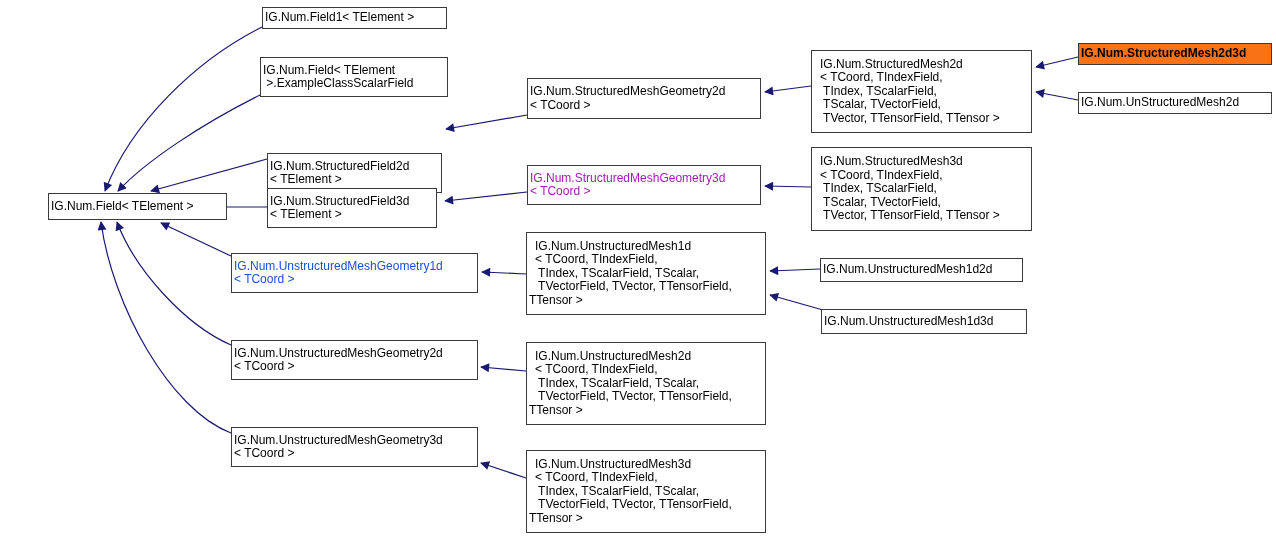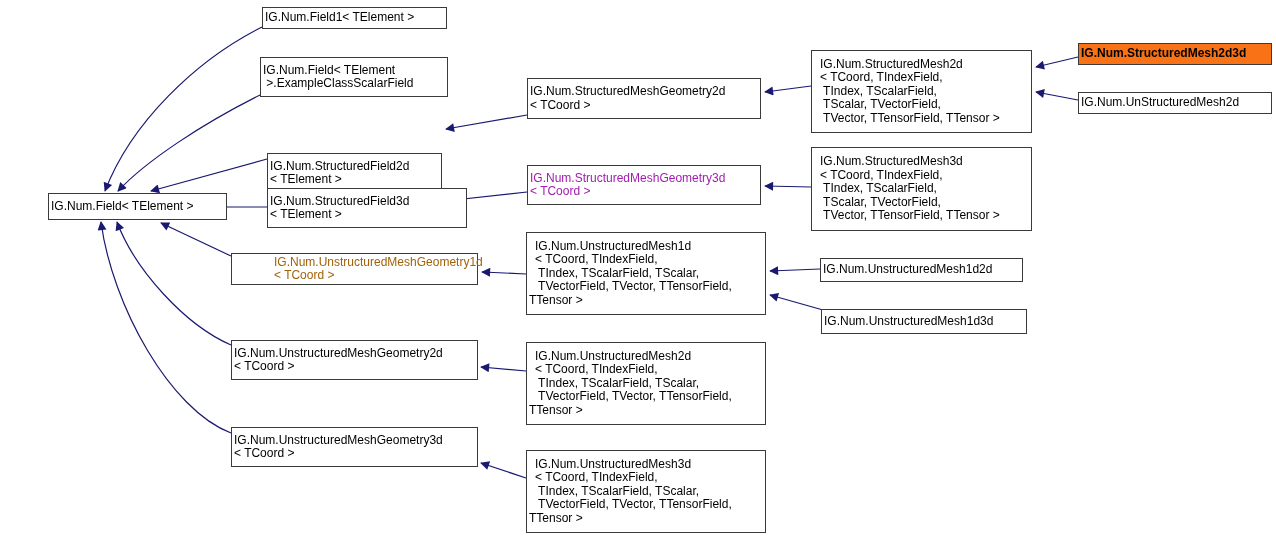--- a/index.html
+++ b/index.html
@@ -76,25 +76,25 @@
         <div class="line center">IG.Num.Field1&lt; TElement &gt;</div>
       </div>
       <div class="node" style="left: 260px; top: 57px; width: 188px; height: 40px; border-color: rgb(58, 58, 58); background: rgb(255, 255, 255); color: rgb(0, 0, 0);">
         <div class="line center">IG.Num.Field&lt; TElement</div>
         <div class="line center"> &gt;.ExampleClassScalarField</div>
       </div>
       <div class="node" style="left: 267px; top: 123px; width: 175px; height: 40px; border-color: rgb(58, 58, 58); background: rgb(255, 255, 255); color: rgb(0, 0, 0); margin-top: 30px;">
         <div class="line center">IG.Num.StructuredField2d</div>
         <div class="line center">&lt; TElement &gt;</div>
       </div>
-      <div class="node" style="left: 267px; top: 188px; width: 200px; height: 40px; border-color: rgb(58, 58, 58); background: rgb(255, 255, 255); color: rgb(0, 0, 0);">
+      <div class="node" style="left: 267px; top: 188px; width: 170px; height: 40px; border-color: rgb(58, 58, 58); background: rgb(255, 255, 255); color: rgb(0, 0, 0);">
         <div class="line center">IG.Num.StructuredField3d</div>
         <div class="line center">&lt; TElement &gt;</div>
       </div>
-      <div class="node" style="left: 231px; top: 253px; width: 247px; height: 32px; border-color: rgb(58, 58, 58); background: rgb(255, 255, 255); color: #a16207; padding-left: 40px;">
+      <div class="node" style="left: 231px; top: 253px; width: 247px; height: 40px; border-color: rgb(58, 58, 58); background: rgb(255, 255, 255); color: #1d4ed8;">
         <div class="line center">IG.Num.UnstructuredMeshGeometry1d</div>
         <div class="line center">&lt; TCoord &gt;</div>
       </div>
       <div class="node" style="left: 231px; top: 340px; width: 247px; height: 40px; border-color: rgb(58, 58, 58); background: rgb(255, 255, 255); color: rgb(0, 0, 0);">
         <div class="line center">IG.Num.UnstructuredMeshGeometry2d</div>
         <div class="line center">&lt; TCoord &gt;</div>
       </div>
       <div class="node" style="left: 231px; top: 427px; width: 247px; height: 40px; border-color: rgb(58, 58, 58); background: rgb(255, 255, 255); color: rgb(0, 0, 0);">
         <div class="line center">IG.Num.UnstructuredMeshGeometry3d</div>
         <div class="line center">&lt; TCoord &gt;</div>

